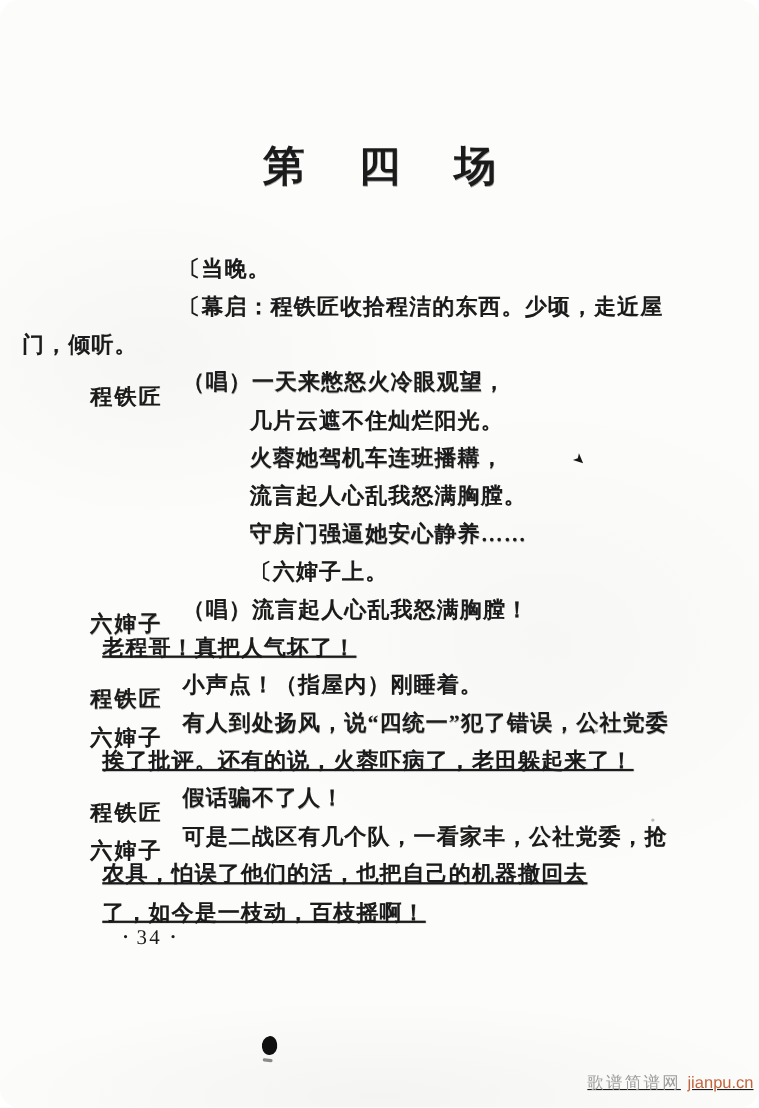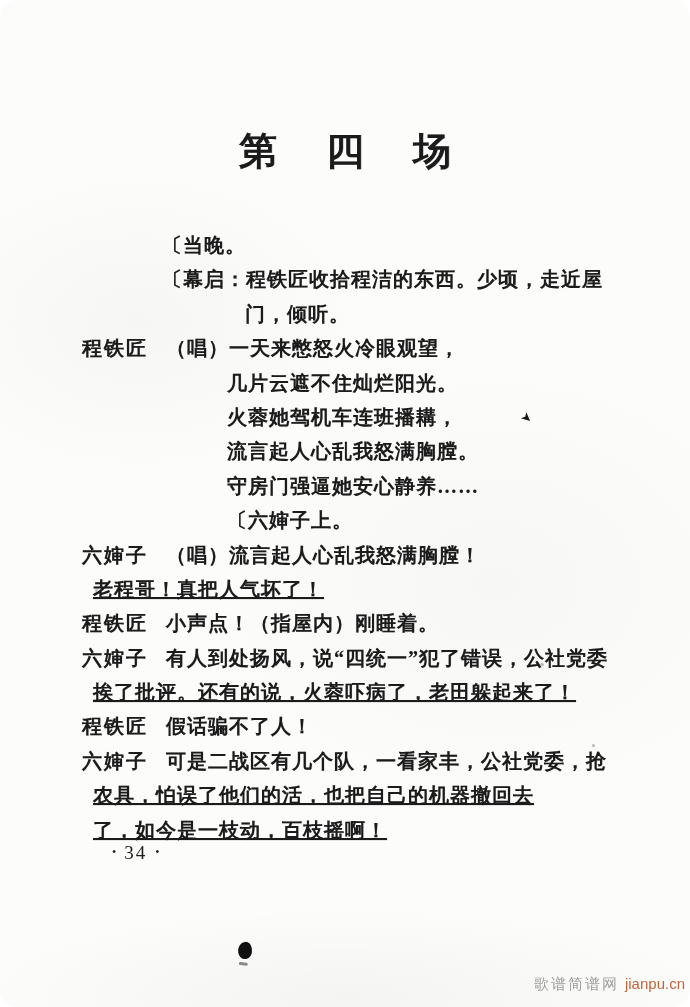--- a/index.html
+++ b/index.html
@@ -25,26 +25,26 @@
     text-shadow:0.4px 0.4px 0 rgba(0,0,0,0.35);
   }
   .body-text{
     position:absolute;top:228px;left:0;width:591px;
     font-size:20px;font-weight:600;
     letter-spacing:1px;
     text-shadow:0.3px 0.3px 0 rgba(0,0,0,0.3);
   }
   .line{height:34.4px;line-height:34.4px;white-space:nowrap;}
   .stage{padding-left:162px;}
-  .stage2{padding-left:245px;}
+  .stage2{margin-left:20px;}
   .song{padding-left:227px;}
   .cont{padding-left:93px;text-decoration:underline;}
   .dialogue{padding-left:166px;position:relative;}
   .speaker{
-    position:absolute;left:82px;top:0;
+    position:absolute;left:82px;top:13px;
     font-weight:800;letter-spacing:2px;
   }
   .footer{
     position:absolute;top:842px;left:112px;
     font-weight:normal;white-space:nowrap;
   }
   .fnum{font-size:19px;letter-spacing:2px;margin:0 8px;}
   .fdot{font-size:12px;vertical-align:3px;}
   .cursor-mark{
     position:absolute;left:521px;top:410px;
@@ -63,20 +63,21 @@
     transform:rotate(14deg);border-radius:2px;
   }
   .speck{position:absolute;width:3px;height:3px;background:#b9b9b9;border-radius:50%;}
   .speck.s1{left:95px;top:589px;}
   .speck.s2{left:540px;top:663px;width:4px;height:3px;}
   .speck.s3{left:592px;top:744px;}
   .watermark{
     position:absolute;top:975px;right:5px;
     font-size:15px;white-space:nowrap;
     font-family:"Liberation Sans","DejaVu Sans",sans-serif;
+    text-decoration:underline;
   }
   .wm-name{color:#9e9e9e;letter-spacing:2px;margin-right:6px;}
   .wm-url{color:#c2653e;}
 </style>
 </head>
 <body>
 
 <div class="page">
 
   <div class="title">第四场</div>

